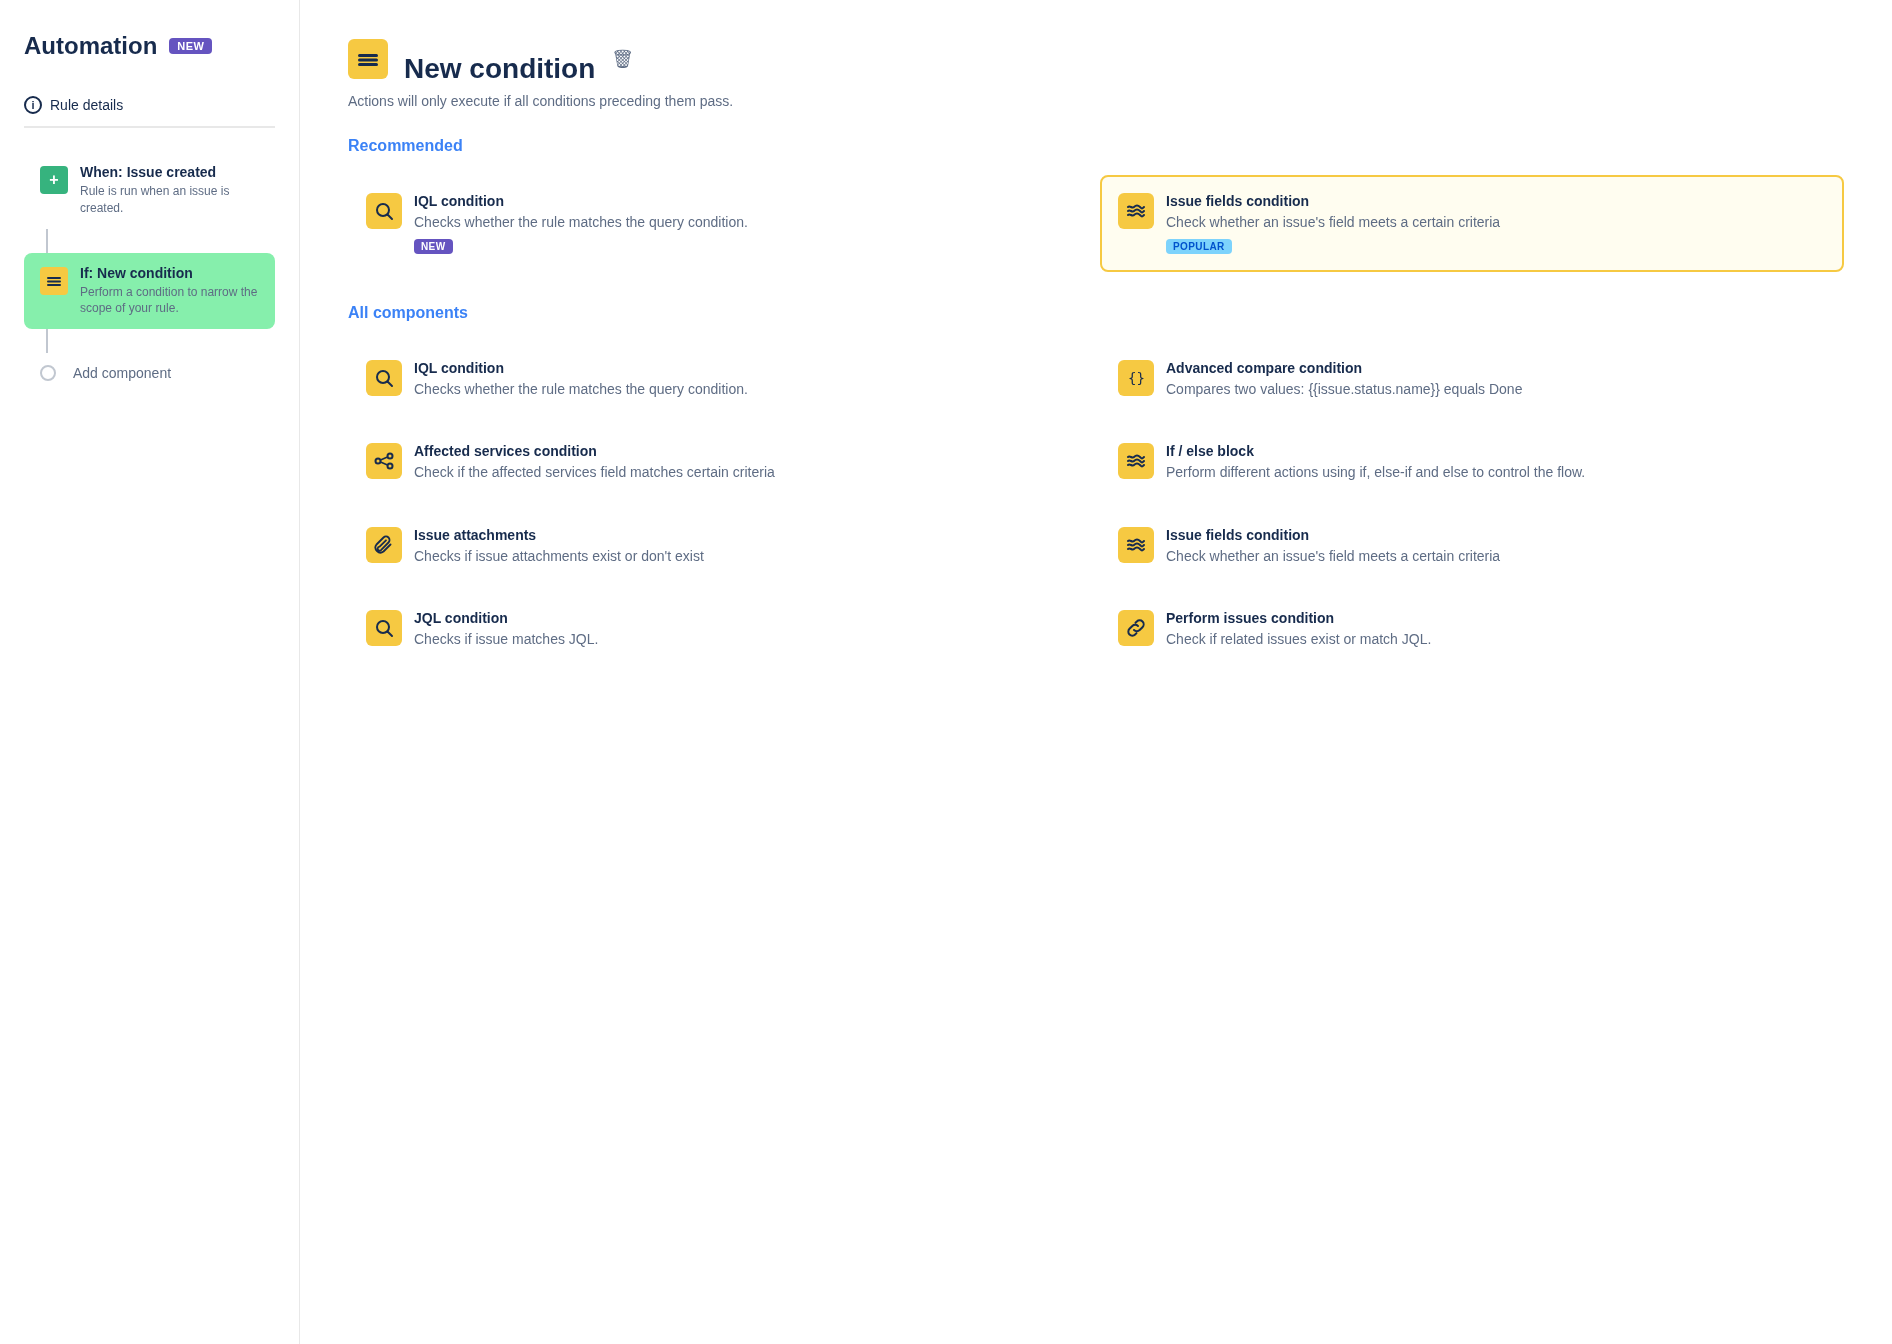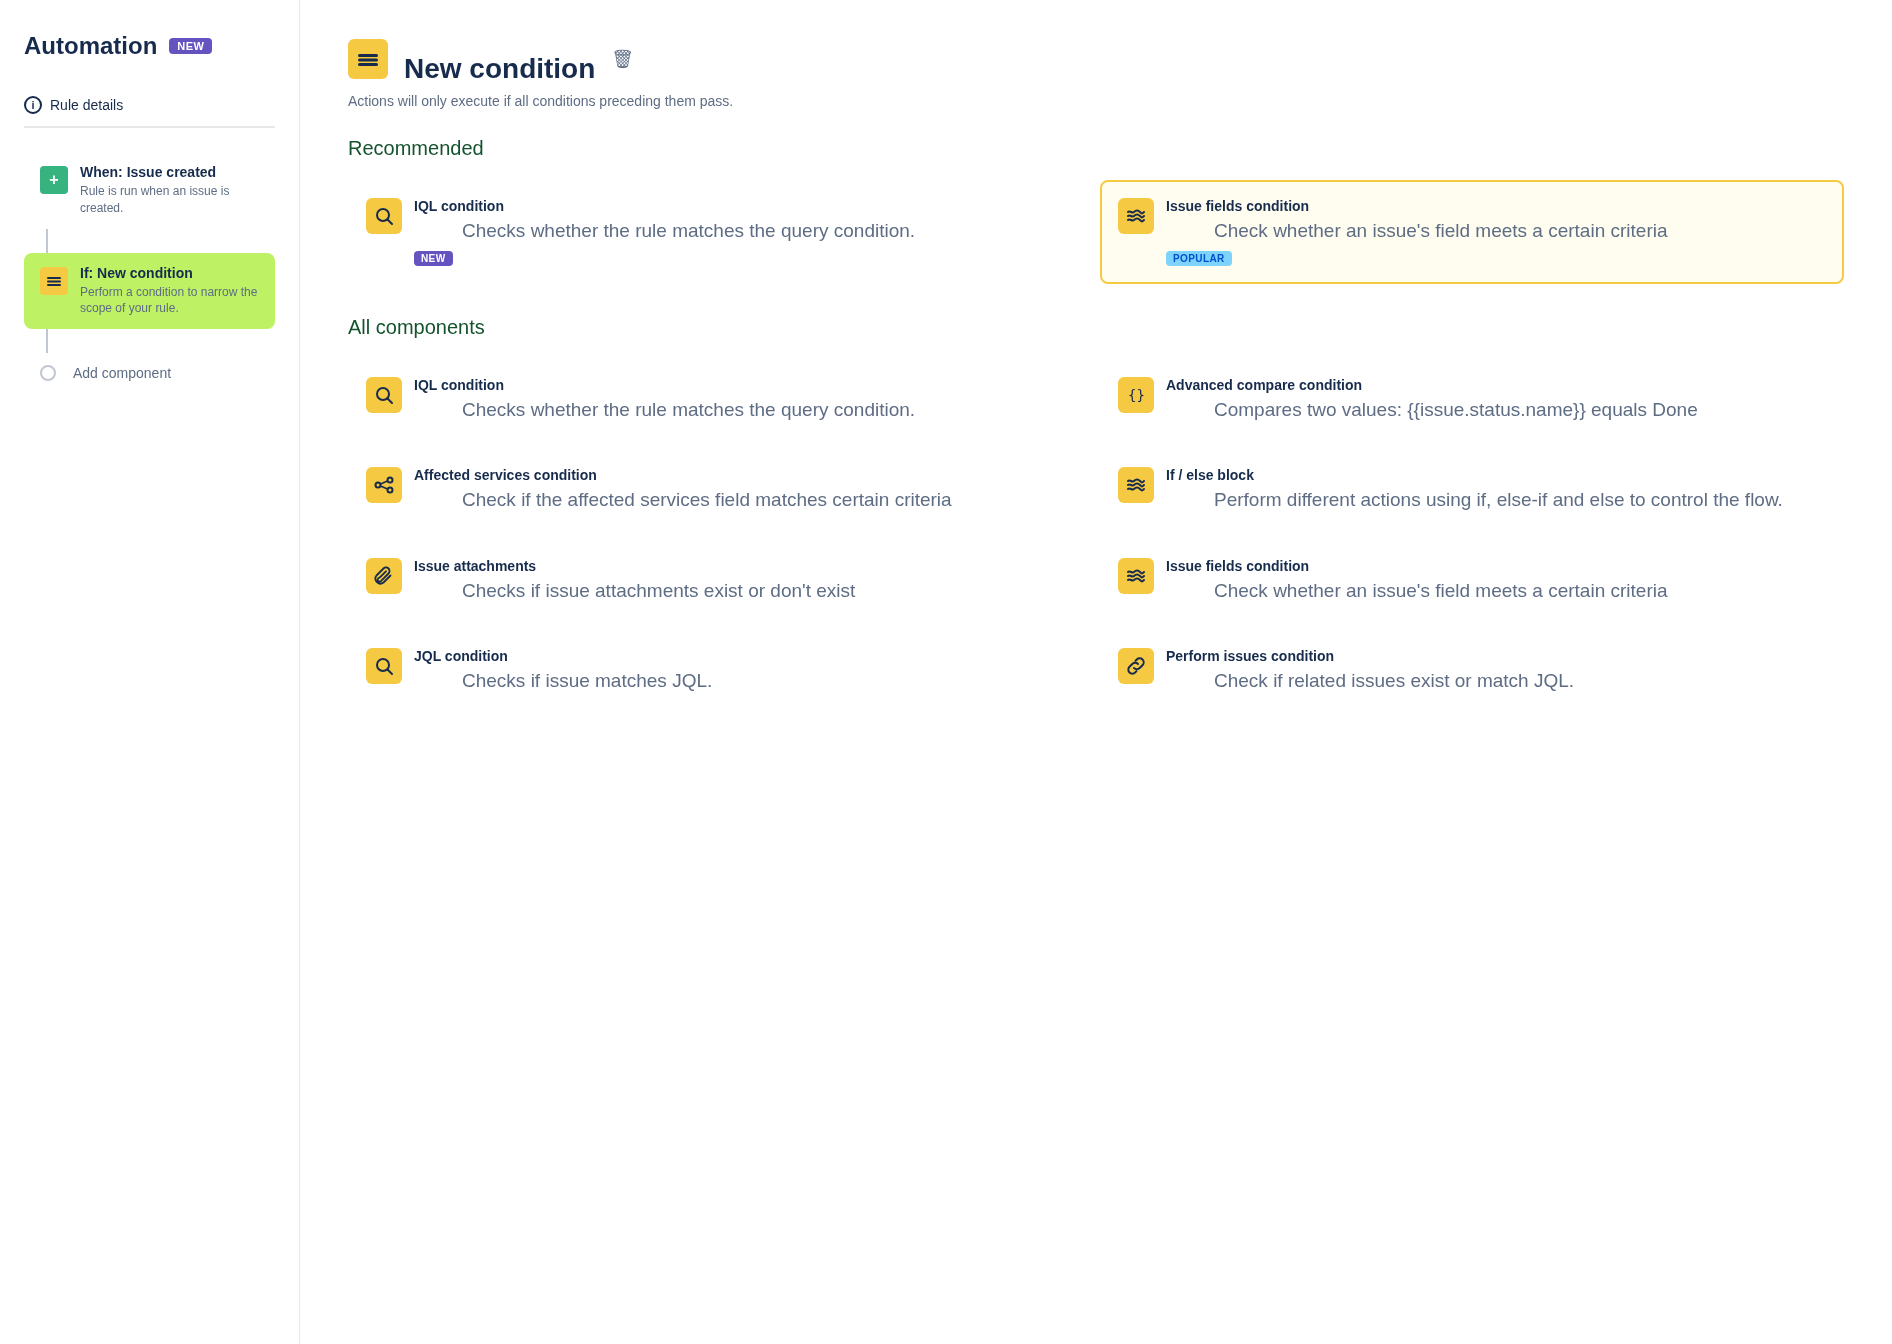--- a/index.html
+++ b/index.html
@@ -72,21 +72,21 @@
       align-items: flex-start;
       gap: 12px;
       padding: 12px 16px;
       border-radius: 8px;
       position: relative;
     }
     .workflow-item.trigger {
       background: #fff;
     }
     .workflow-item.condition {
-      background: #bef264;
+      background: #86efac;
     }
     .workflow-connector {
       width: 2px;
       height: 24px;
       background: #c1c7d0;
       margin-left: 22px;
     }
     .trigger-icon {
       width: 28px;
       height: 28px;
@@ -175,23 +175,23 @@
       font-size: 18px;
       cursor: pointer;
     }
     .page-subtitle {
       font-size: 14px;
       color: #5e6c84;
       margin-bottom: 28px;
       margin-left: 0;
     }
     .section-title {
-      font-size: 20px;
-      font-weight: 400;
-      color: #14532d;
+      font-size: 16px;
+      font-weight: 700;
+      color: #3b82f6;
       margin-bottom: 20px;
     }
     .components-grid {
       display: grid;
       grid-template-columns: 1fr 1fr;
       gap: 8px;
       margin-bottom: 32px;
     }
     .component-card {
       display: flex;
@@ -222,24 +222,23 @@
       height: 20px;
     }
     .component-card-content {}
     .component-card-title {
       font-weight: 700;
       font-size: 14px;
       color: #172b4d;
       margin-bottom: 4px;
     }
     .component-card-desc {
-      font-size: 19px;
+      font-size: 14px;
       color: #5e6c84;
       line-height: 1.4;
-      margin-left: 48px;
     }
     .badge-new {
       display: inline-block;
       background: #6554c0;
       color: #fff;
       font-size: 10px;
       font-weight: 700;
       padding: 2px 7px;
       border-radius: 4px;
       margin-top: 6px;

